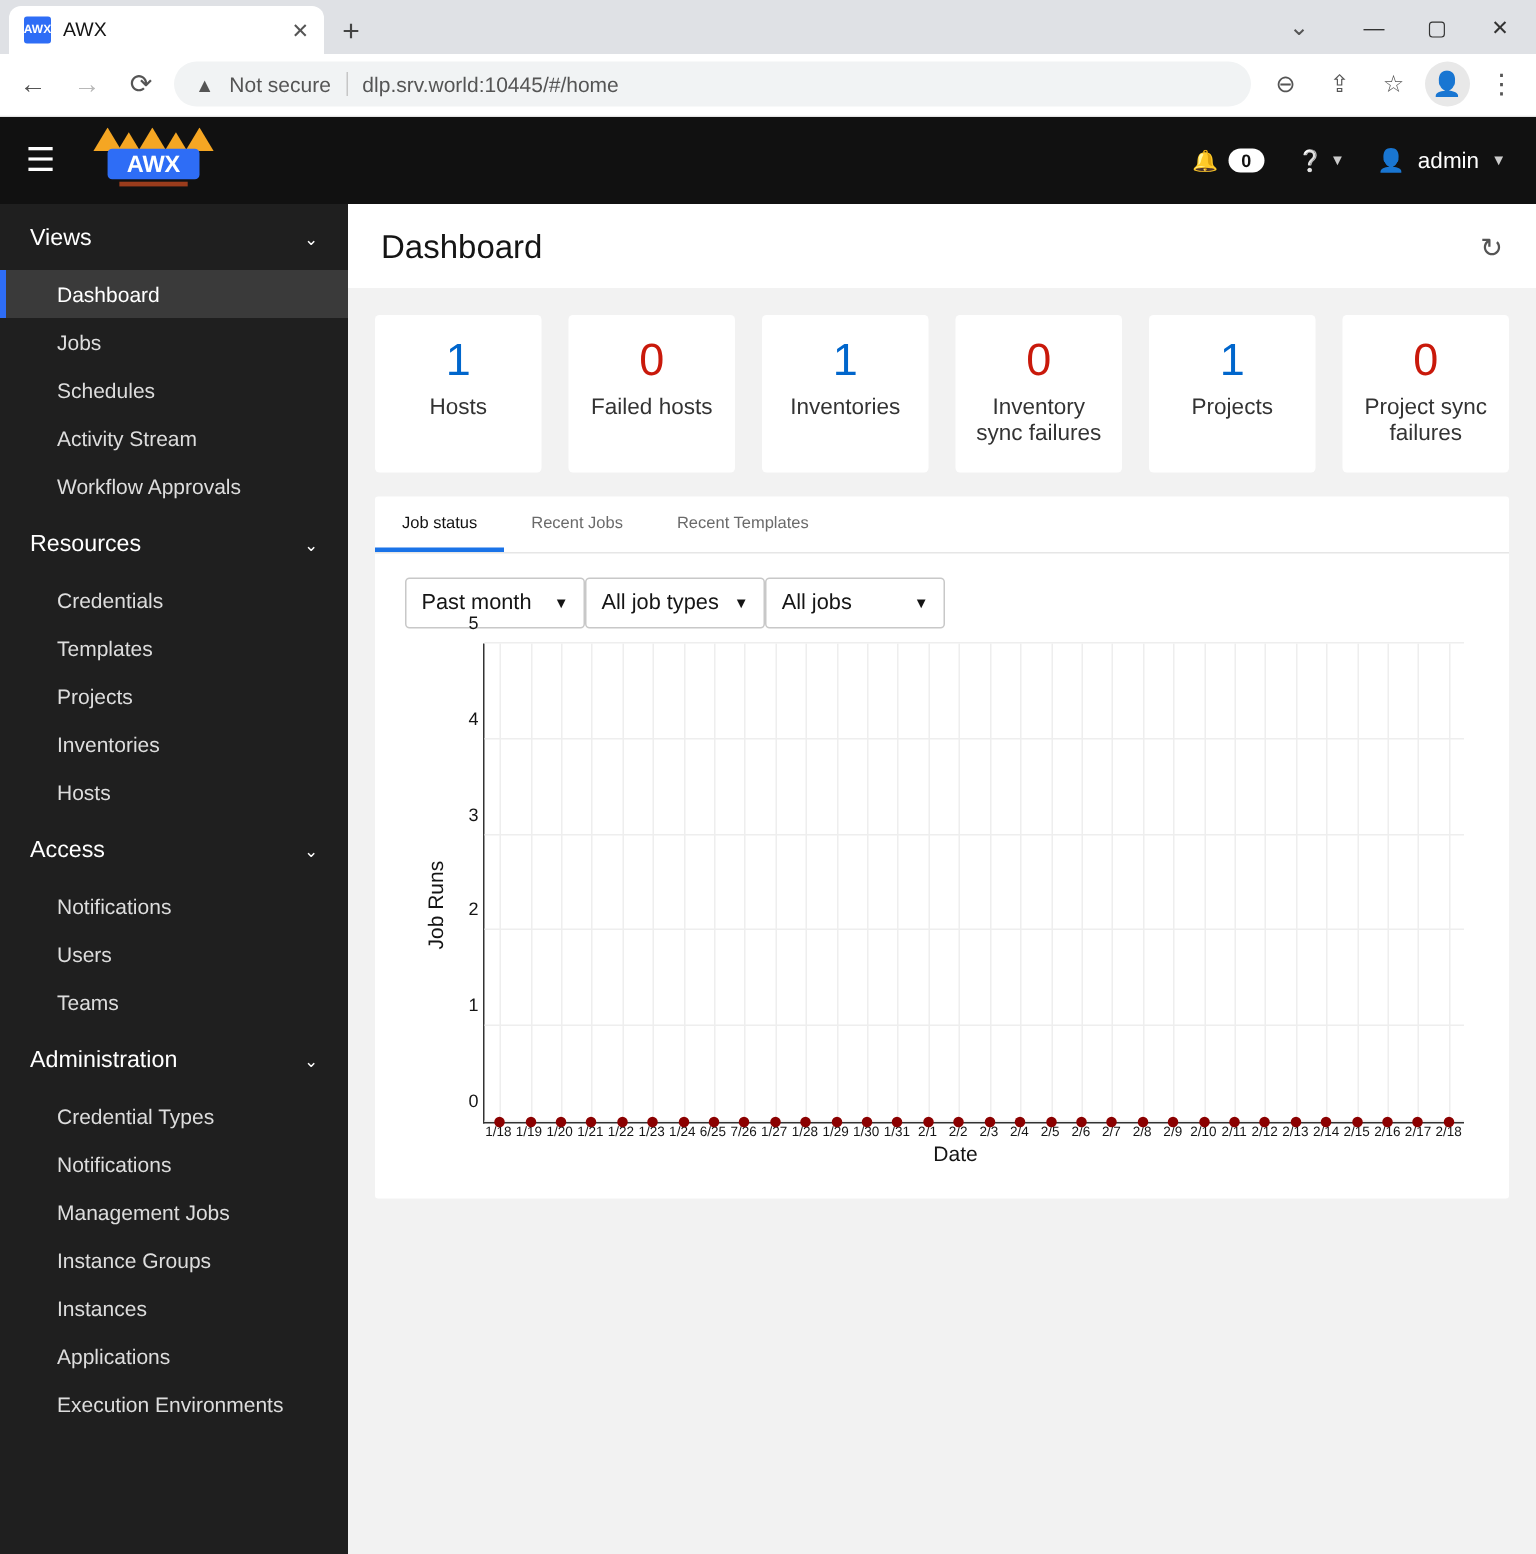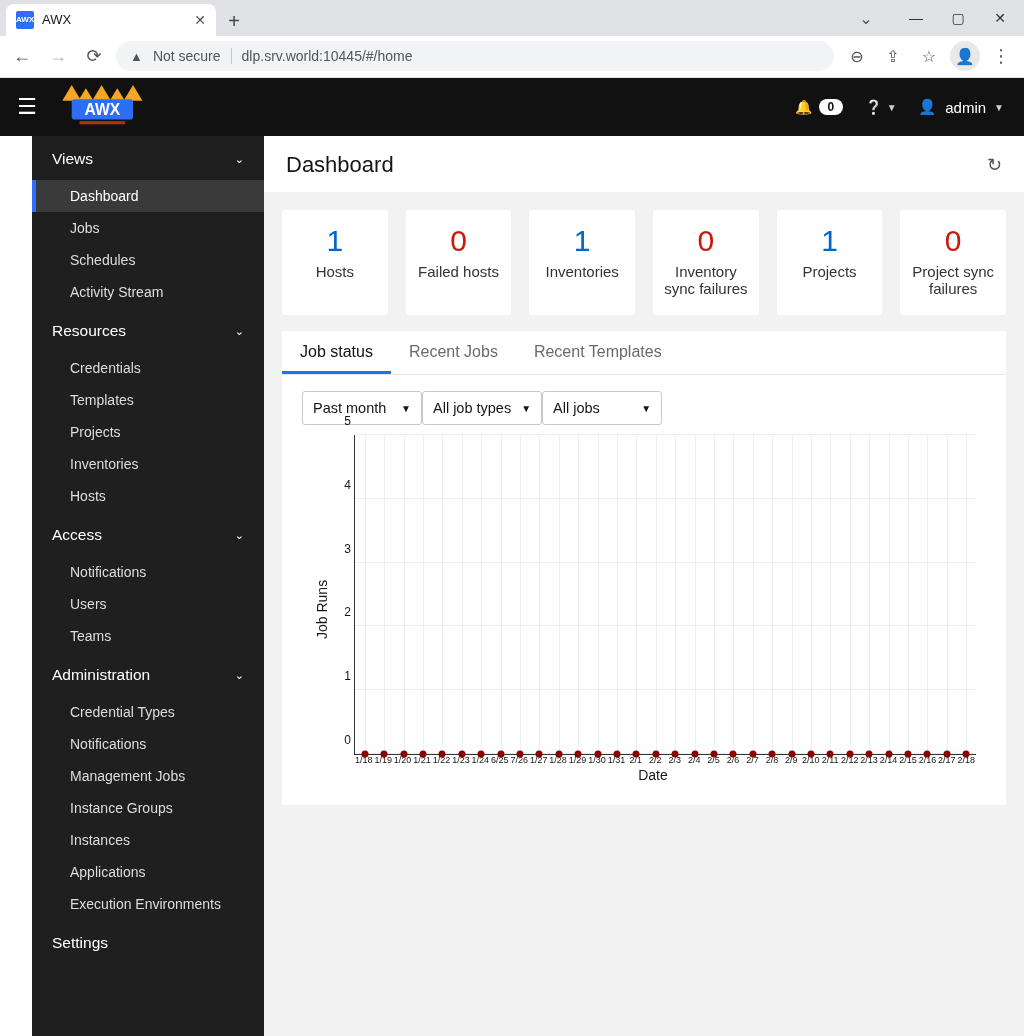--- a/index.html
+++ b/index.html
@@ -59,21 +59,21 @@
   .topnav-right { margin-left:auto; display:flex; align-items:center; gap:22px;}
   .bell-wrap { display:flex; align-items:center; gap:6px;}
   .bell-wrap .badge { background:#fff; color:#111; border-radius:10px;
                       padding:1px 9px; font-size:12px; font-weight:600;}
   .help-wrap { display:flex; align-items:center; gap:4px; font-size:14px;}
   .user-wrap { display:flex; align-items:center; gap:8px; font-size:15px;}
   .caret    { font-size:10px; color:#ccc;}
   
   .body { flex:1; display:flex; overflow:hidden;}
   .sidebar { width:var(--sidebar-w); background:#1f1f1f; color:#fff;
-             overflow-y:auto; padding-bottom:32px; font-size:14.5px;margin-left:32px;}
+             overflow-y:auto; padding-bottom:32px; font-size:14.5px;}
   .sec-head { display:flex; align-items:center; justify-content:space-between;
               padding:14px 20px 12px; font-size:15.5px; }
   .sec-caret { font-size:11px;}
   .subitem { padding:8px 20px 8px 38px; color:#ddd; font-size:14px;}
   .subitem.active { background:#3a3a3a; border-left:4px solid #2e6df6;
                     padding-left:34px; color:#fff;}
   .main { flex:1; background:#f2f2f2; overflow:auto; padding-bottom:18px;}
   .main-head { display:flex; align-items:center; justify-content:space-between;
                background:#fff; padding:16px 22px 14px;}
   .main-head h1 { margin:0; font-size:22px; font-weight:500;}
@@ -82,21 +82,21 @@
   .cards { display:flex; gap:18px; padding:18px 18px 0;}
   .card { flex:1; background:#fff; border-radius:3px;
           padding:14px 10px 18px; text-align:center;}
   .card .num { font-size:30px; font-weight:400; line-height:1.1;}
   .card .num.blue { color:#0066cc;}
   .card .num.red  { color:#c9190b;}
   .card .lbl { font-size:15px; color:#333; margin-top:6px;}
   
   .panel { background:#fff; margin:16px 18px 0; border-radius:2px;}
   .tabs  { display:flex; border-bottom:1px solid #e6e6e6;}
-  .ptab  { padding:12px 18px 10px; font-size:16px; color:#6a6a6a;}
+  .ptab  { padding:12px 18px 10px; font-size:11px; color:#6a6a6a;}
   .ptab.active { color:#111; border-bottom:3px solid #1a73e8;}
   .filters { display:flex; gap:0; padding:16px 20px 6px;}
   .select-filter { border:1px solid #c8c8c8; border-radius:3px; height:34px;
             padding:0 10px; display:flex; align-items:center; gap:10px;
             font-size:14.5px; min-width:120px;}
   .select-filter .sc { font-size:10px; margin-left:auto;}
   
   .chart-wrap { padding:4px 30px 22px 30px;}
   .chart-flex { display:flex;}
   .ylabel { writing-mode:vertical-rl; transform:rotate(180deg);
@@ -190,20 +190,21 @@
 
     <div class="sidebar" id="sidebar">
         <div class="sec-head">
           <span>Views</span>
           <span class="sec-caret">⌄</span>
         </div>
         <div class="subitem active">Dashboard</div>
         <div class="subitem">Jobs</div>
         <div class="subitem">Schedules</div>
         <div class="subitem">Activity Stream</div>
+        <div class="subitem">Workflow Approvals</div>
         <div class="sec-head">
           <span>Resources</span>
           <span class="sec-caret">⌄</span>
         </div>
         <div class="subitem">Credentials</div>
         <div class="subitem">Templates</div>
         <div class="subitem">Projects</div>
         <div class="subitem">Inventories</div>
         <div class="subitem">Hosts</div>
         <div class="sec-head">
@@ -217,23 +218,20 @@
           <span>Administration</span>
           <span class="sec-caret">⌄</span>
         </div>
         <div class="subitem">Credential Types</div>
         <div class="subitem">Notifications</div>
         <div class="subitem">Management Jobs</div>
         <div class="subitem">Instance Groups</div>
         <div class="subitem">Instances</div>
         <div class="subitem">Applications</div>
         <div class="subitem">Execution Environments</div>
-        <div class="sec-head">
-          <span>Settings</span>
-        </div>
       </div>
 
     <div class="main">
       <div class="main-head">
         <h1>Dashboard</h1>
         <span class="history-ico">↻</span>
       </div>
 
       <div class="cards" id="cards">
           <div class="card">

